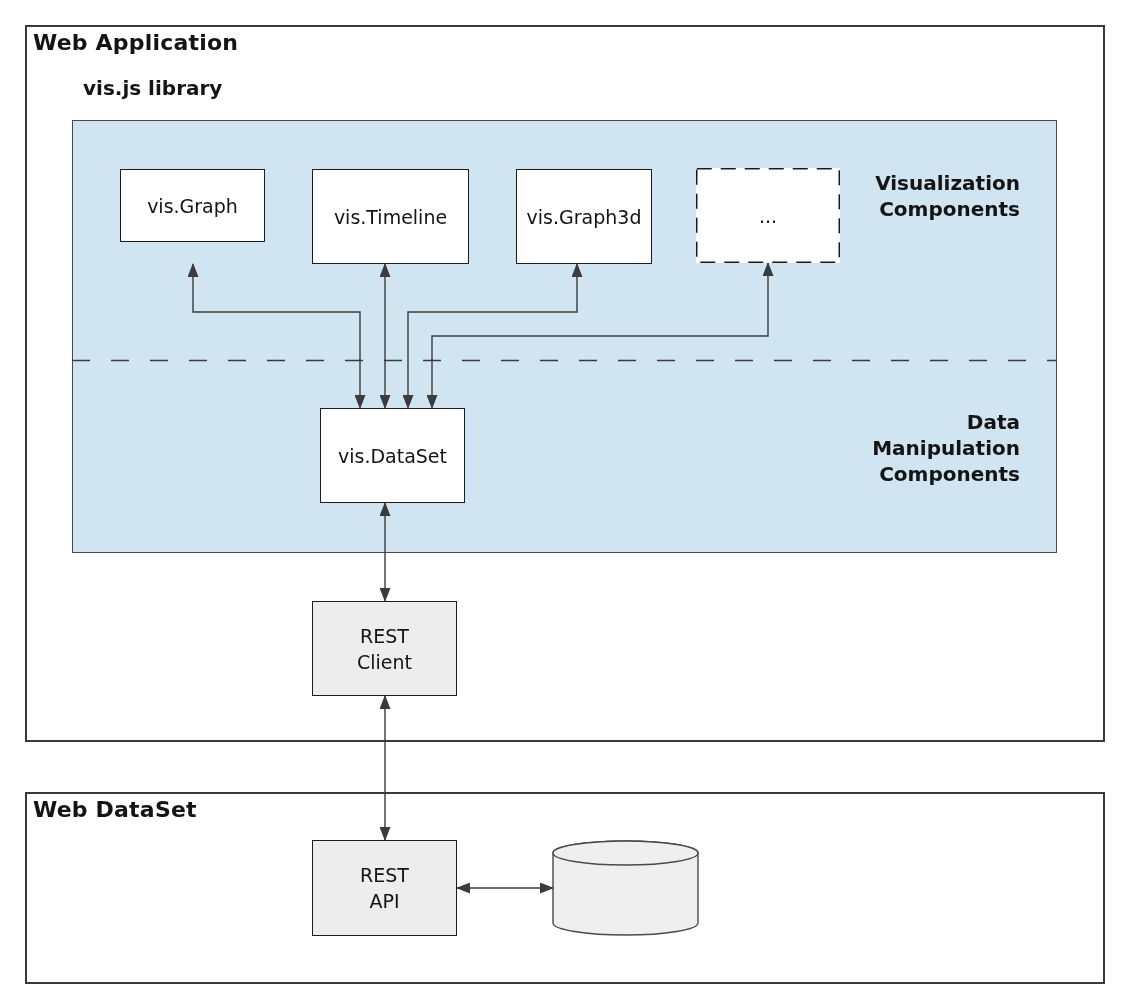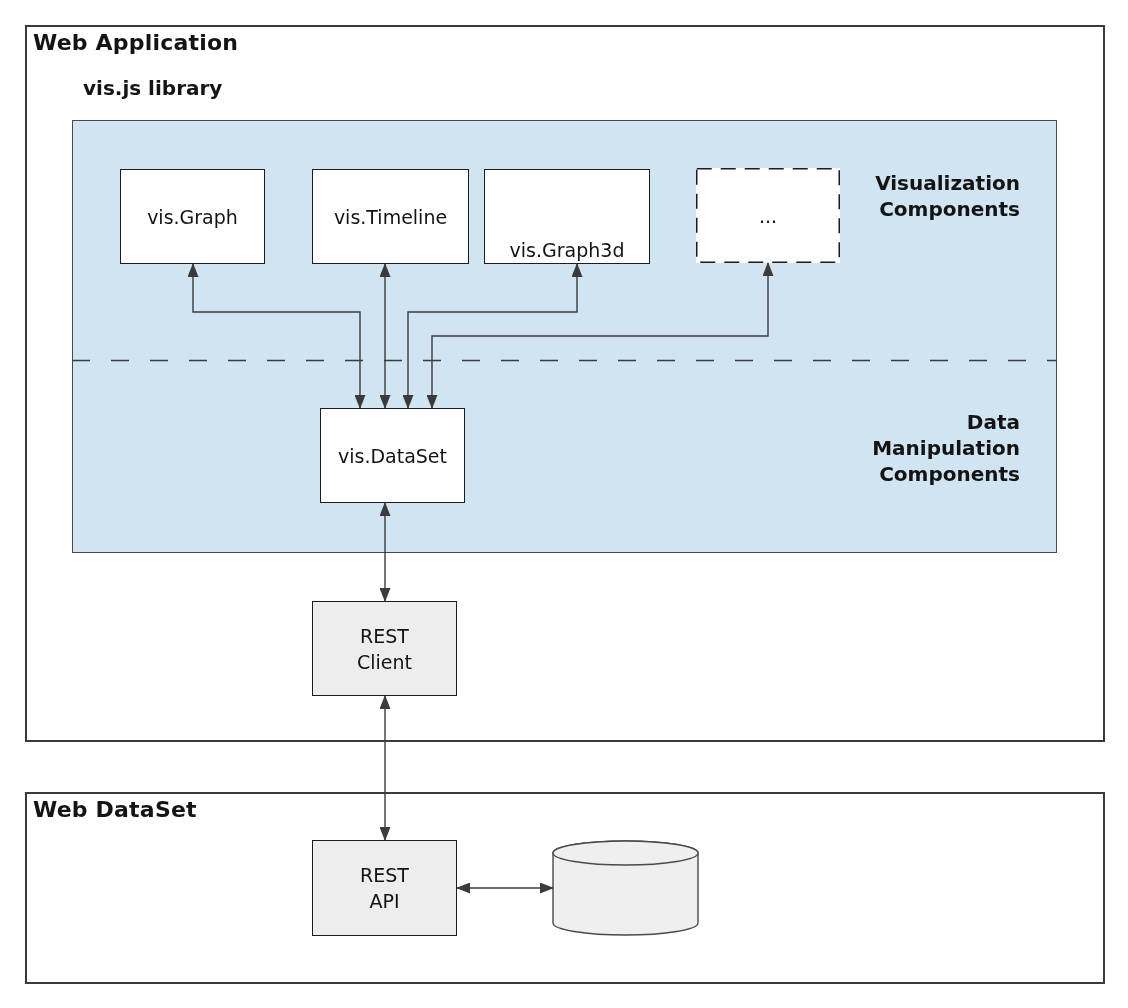--- a/index.html
+++ b/index.html
@@ -100,27 +100,27 @@
 <body>
 
 <div class="canvas">
 
   <div class="frame" style="left:25px; top:25px; width:1080px; height:717px;"></div>
   <div class="frame-title" style="left:33px; top:30px;">Web Application</div>
 
   <div class="lib-title" style="left:83px; top:76px;">vis.js library</div>
   <div class="lib-box"></div>
 
-  <div class="node" style="left:120px; top:169px; width:145px; height:95px;align-items:center;">
+  <div class="node" style="left:120px; top:169px; width:145px; height:73px;align-items:center;">
     <span>vis.Graph</span>
   </div>
   <div class="node" style="left:312px; top:169px; width:157px; height:95px;">
     <span>vis.Timeline</span>
   </div>
-  <div class="node" style="left:484px; top:169px; width:166px; height:95px;align-items:flex-end;">
+  <div class="node" style="left:516px; top:169px; width:136px; height:95px;">
     <span>vis.Graph3d</span>
   </div>
   <div class="node dashed" style="left:696px; top:168px; width:144px; height:95px;">
     <span>...</span>
   </div>
 
   <div class="side-label" style="right:108px; top:170px;">Visualization
 Components</div>
   <div class="side-label" style="right:108px; top:409px;">Data
 Manipulation

